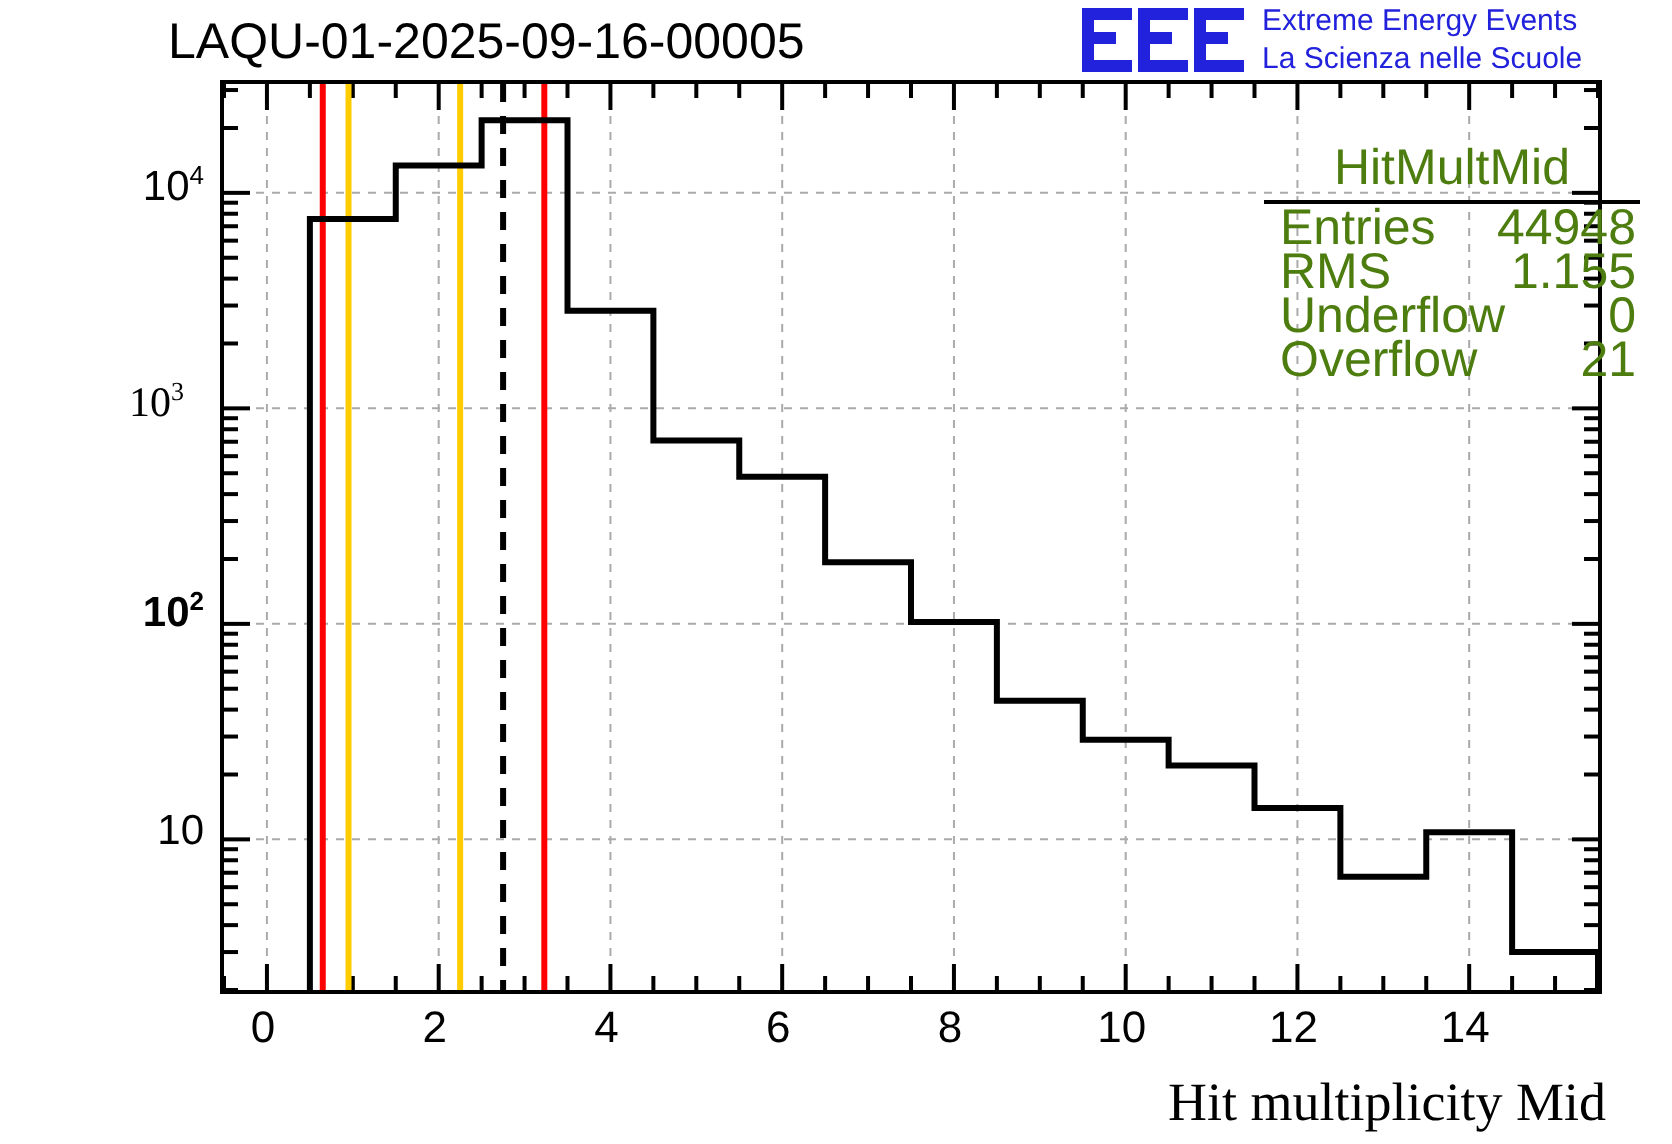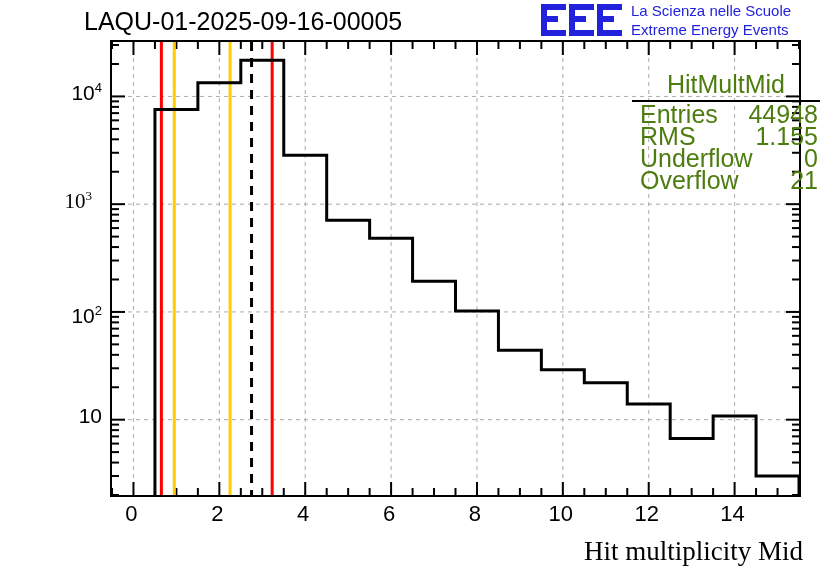--- a/index.html
+++ b/index.html
@@ -118,22 +118,22 @@
         <rect x="28" y="1" width="6" height="32"></rect>
         <rect x="28" y="13" width="17" height="6"></rect>
         <rect x="28" y="27" width="25" height="6"></rect>
         <rect x="56" y="1" width="25" height="6"></rect>
         <rect x="56" y="1" width="6" height="32"></rect>
         <rect x="56" y="13" width="17" height="6"></rect>
         <rect x="56" y="27" width="25" height="6"></rect>
       </g>
     </svg>
     <div class="logo-text">
+      <div>Extreme Energy Events</div>
       <div>La Scienza nelle Scuole</div>
-      <div>Extreme Energy Events</div>
     </div>
   </div>
 
   <div class="frame">
     <svg class="plot-svg" width="687" height="453" viewBox="0 0 687 453" id="svg-plot">
       <g id="g-grid">
           <line x1="0" y1="377.68497253397004" x2="687" y2="377.68497253397004" stroke="#aaaaaa" stroke-width="1" stroke-dasharray="4,4"></line>
           <line x1="0" y1="269.93352826766716" x2="687" y2="269.93352826766716" stroke="#aaaaaa" stroke-width="1" stroke-dasharray="4,4"></line>
           <line x1="0" y1="162.18208400136427" x2="687" y2="162.18208400136427" stroke="#aaaaaa" stroke-width="1" stroke-dasharray="4,4"></line>
           <line x1="0" y1="54.43063973506145" x2="687" y2="54.43063973506145" stroke="#aaaaaa" stroke-width="1" stroke-dasharray="4,4"></line>
@@ -300,21 +300,21 @@
           <line x1="160.15687499999999" y1="0" x2="160.15687499999999" y2="453" stroke="#ff0000" stroke-width="3"></line>
         </g>
       <g id="g-hist">
           <polyline points="42.94,453.00 42.94,67.52 85.88,67.52 85.88,40.73 128.81,40.73 128.81,18.18 171.75,18.18 171.75,113.34 214.69,113.34 214.69,178.21 257.63,178.21 257.63,196.33 300.56,196.33 300.56,239.16 343.50,239.16 343.50,269.01 386.44,269.01 386.44,308.35 429.38,308.35 429.38,327.86 472.31,327.86 472.31,340.79 515.25,340.79 515.25,361.94 558.19,361.94 558.19,396.43 601.13,396.43 601.13,374.08 644.06,374.08 644.06,434.03 687.00,434.03 687.00,453.00" fill="none" stroke="#000" stroke-width="3" stroke-linejoin="miter"></polyline>
         </g>
     </svg>
   </div>
 
   <div id="ylabels">
       <div class="ylab" style="right: 734px; top: 403.685px;">10</div>
-      <div class="ylab" style="right: 734px; top: 303px;">10<sup>2</sup></div>
+      <div class="ylab" style="right: 734px; top: 293px; font-weight: bold;">10<sup>2</sup></div>
       <div class="ylab" style="right: 744px; top: 188.182px; font-family: Liberation Serif, serif;">10<sup>3</sup></div>
       <div class="ylab" style="right: 734px; top: 80.4306px;">10<sup>4</sup></div>
     </div>
 
   <div id="xlabels">
       <div class="xlab" style="left: 106.469px; width: 50px; top: 501px;">0</div>
       <div class="xlab" style="left: 192.344px; width: 50px; top: 501px;">2</div>
       <div class="xlab" style="left: 278.219px; width: 50px; top: 501px;">4</div>
       <div class="xlab" style="left: 364.094px; width: 50px; top: 501px;">6</div>
       <div class="xlab" style="left: 449.969px; width: 50px; top: 501px;">8</div>

